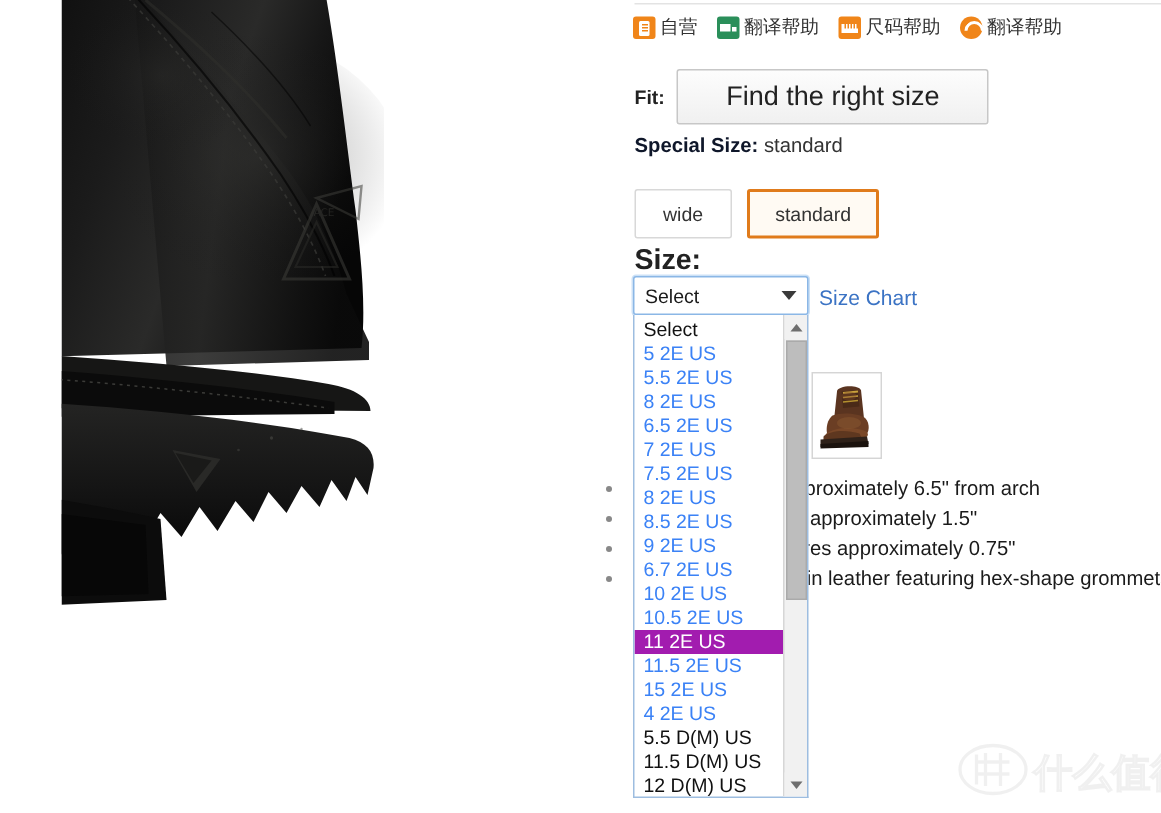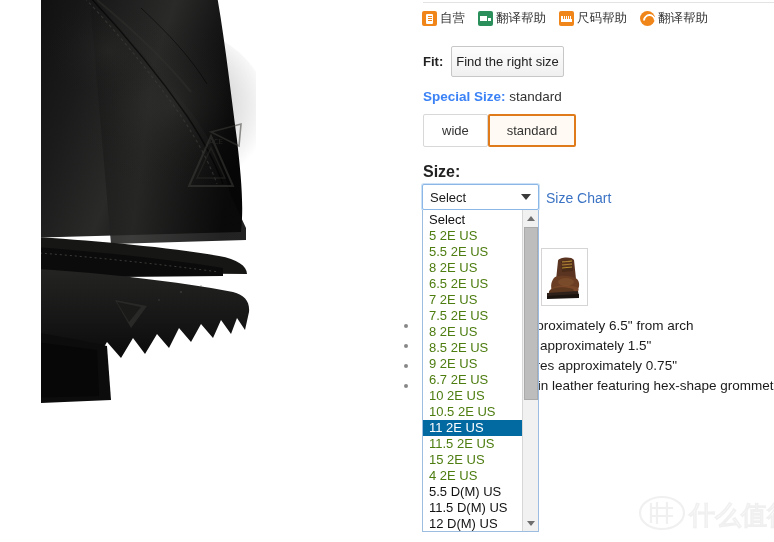--- a/index.html
+++ b/index.html
@@ -136,44 +136,45 @@
     gap: 8px;
   }
   .fit-label {
     font-size: 13px;
     font-weight: bold;
     color: #222;
     text-align: right;
   }
   .fit-button {
     font-family: "Liberation Sans", sans-serif;
-    font-size: 13px;
+    font-size: 18px;
     color: #222;
-    padding: 7px 4px;
+    padding: 7px 32px;
     background: linear-gradient(#fdfdfd, #f0f0f0);
     border: 1px solid #c7c7c7;
     border-radius: 2px;
     cursor: pointer;
   }
 
   
   #special-size {
     position: absolute;
     left: 22px; top: 89px;
     font-size: 13.5px;
     color: #333;
     white-space: nowrap;
   }
-  #special-size .ss-key { font-weight: bold; color: #3b82f6; }
+  #special-size .ss-key { font-weight: bold; color: #0f172a; }
 
   
   #width-options {
     position: absolute;
-    left: 22px; top: 114px;
+    left: 22px; top: 126px;
     display: flex;
+    gap: 10px;
     justify-content: flex-end;
   }
   .width-opt {
     font-size: 13px;
     color: #333;
     background: #fff;
     border: 1px solid #d8d8d8;
     border-radius: 2px;
     padding: 8px 18px;
     cursor: pointer;
@@ -182,21 +183,21 @@
   .width-opt.selected {
     border: 2px solid #e07b1b;
     background: #fffaf3;
     padding: 7px 17px;
   }
 
   
   #size-label {
     position: absolute;
     left: 22px; top: 163px;
-    font-size: 16px;
+    font-size: 19px;
     font-weight: bold;
     color: #222;
   }
 
   
   #size-select-box {
     position: absolute;
     left: 21px; top: 184px;
     width: 117px; height: 26px;
     background: #fff;
@@ -249,23 +250,23 @@
   }
   .dd-option {
     height: 16px;
     line-height: 16px;
     padding-left: 6px;
     font-size: 13px;
     color: #111;
     white-space: nowrap;
     cursor: pointer;
   }
-  .dd-option.disabled { color: #4d7c0f; }
+  .dd-option.disabled { color: #3b82f6; }
   .dd-option.highlight {
-    background: #0369a1;
+    background: #a21caf;
     color: #ffffff;
   }
 
   
   #dd-scroll {
     width: 16px;
     background: #f1f1f1;
     border-left: 1px solid #d6d6d6;
     position: relative;
     flex: 0 0 16px;

